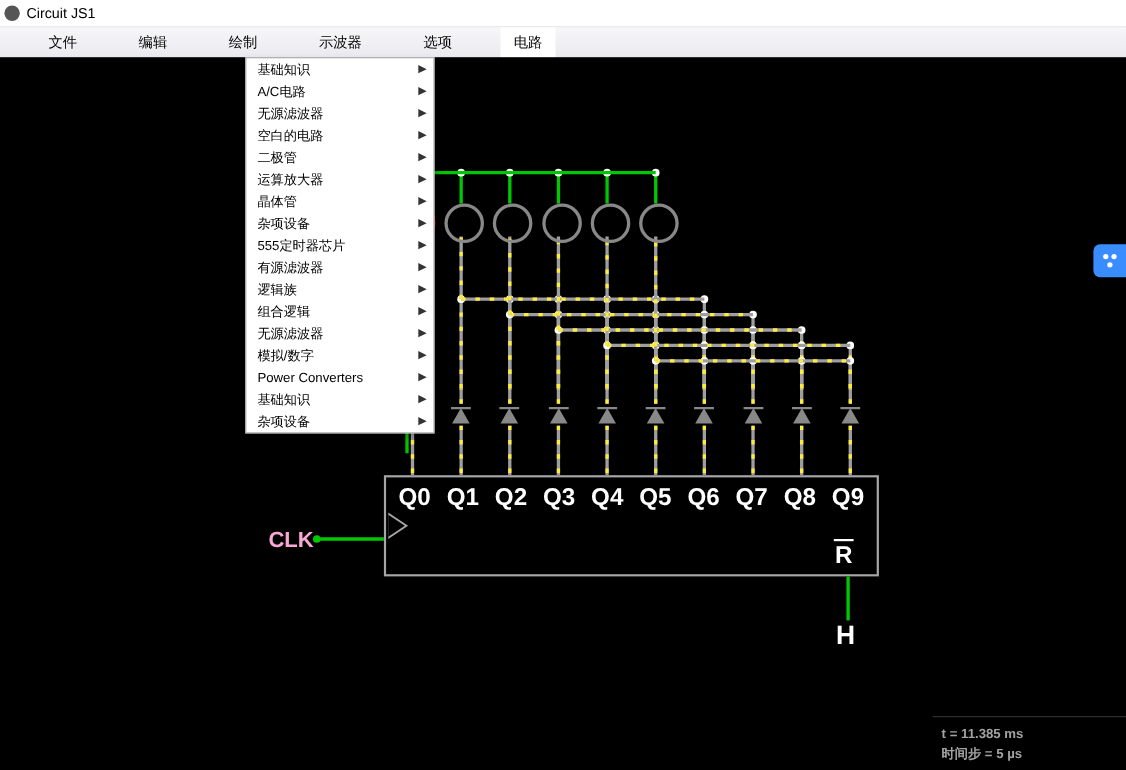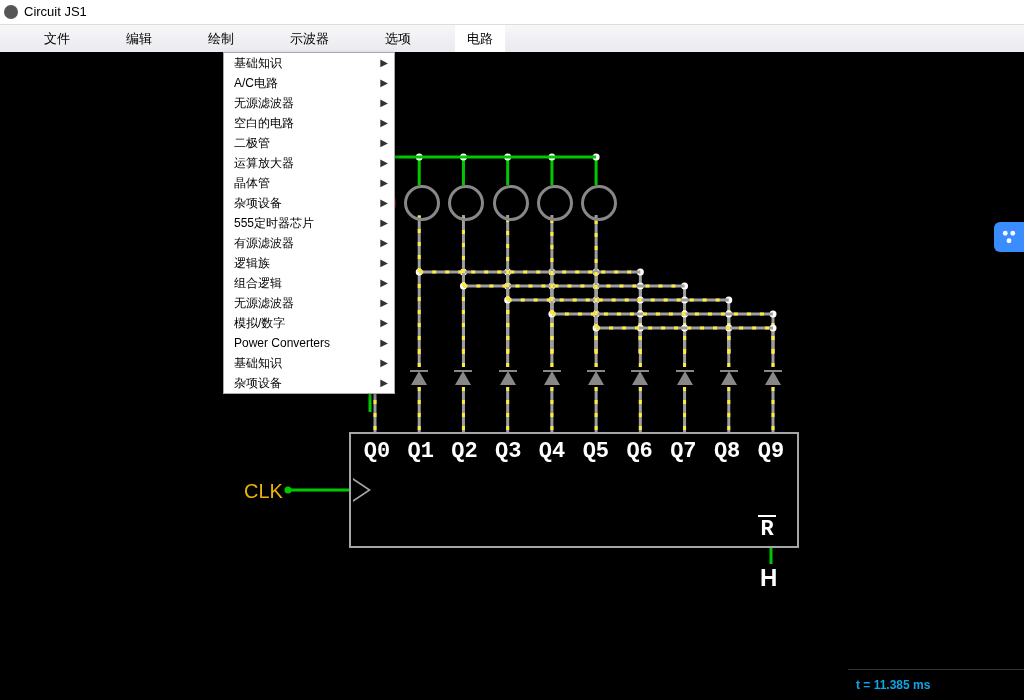--- a/index.html
+++ b/index.html
@@ -10,34 +10,34 @@
   
   .menubar{height:28px;background:linear-gradient(#f7f7f9,#e9e9ef);border-bottom:1px solid #ccc;display:flex;align-items:stretch;font-size:13px;}
   .menubar .menuitem{padding:0 12px;line-height:28px;cursor:default;margin-left:32px;}
   .menubar .menuitem.open{background:#fff;}
   
   .dropdown{position:absolute;left:223px;top:52px;width:170px;background:#fff;border:1px solid #aaa;z-index:20;box-shadow:2px 3px 6px rgba(0,0,0,.25);}
   .dropdown .dmi{position:relative;height:20px;line-height:20px;padding:0 18px 0 10px;font-size:12px;color:#000;cursor:default;}
   .dropdown .dmi .arrow{position:absolute;right:6px;top:0;font-size:10px;color:#333;}
   
   .canvas{position:absolute;left:0;top:52px;right:0;bottom:0;background:#000;overflow:hidden;}
-  .status{position:absolute;right:0;bottom:0;width:160px;background:#000;color:#0ea5e9;font-size:12px;font-weight:bold;padding:6px 8px;border-top:1px solid #333;line-height:1.5;}
+  .status{position:absolute;right:0;bottom:0;width:160px;background:#000;color:#a3a3a3;font-size:12px;font-weight:bold;padding:6px 8px;border-top:1px solid #333;line-height:1.5;}
   
   .sidewidget{position:absolute;right:0;top:170px;width:30px;height:30px;background:#3a8dff;border-top-left-radius:6px;border-bottom-left-radius:6px;display:flex;align-items:center;justify-content:center;}
   .sidewidget svg{width:18px;height:18px;}
   
   .chip{position:absolute;border:2px solid #a6a6a6;background:#000;box-sizing:border-box;}
   .chip .pins-top{position:absolute;top:-1px;left:0;right:0;display:flex;justify-content:space-between;padding:6px 6px 0 6px;}
   .chip .pins-top span{color:#fff;font-size:22px;font-weight:bold;width:40px;text-align:center;}
   .chip .tri{position:absolute;left:2px;top:50%;transform:translateY(-50%);width:0;height:0;border-top:12px solid transparent;border-bottom:12px solid transparent;border-left:18px solid #a6a6a6;}
   .chip .tri::after{content:"";position:absolute;left:-18px;top:-10px;width:0;height:0;border-top:10px solid transparent;border-bottom:10px solid transparent;border-left:15px solid #000;}
   .chip .rbar{position:absolute;right:10px;bottom:4px;color:#fff;font-size:22px;font-weight:bold;text-align:center;width:40px;}
   .chip .rbar .bar{display:block;border-top:2px solid #fff;width:18px;margin:0 auto;}
   
-  .clklabel{position:absolute;color:#eab308;font-weight:normal;font-size:20px;}
+  .clklabel{position:absolute;color:#f9a8d4;font-weight:bold;font-size:20px;}
   .hlabel{position:absolute;color:#fff;font-weight:bold;font-size:24px;}
   
   .bulb{position:absolute;width:30px;height:30px;border:3px solid #888;border-radius:50%;background:transparent;}
   .bulb.active{background:radial-gradient(circle at 40% 40%, #ff4444, #aa0000);border-color:#aa0000;}
   
   .diode{position:absolute;width:20px;height:20px;}
   .diode svg{display:block;}
 </style>
 </head>
 <body>
@@ -313,21 +313,21 @@
         </svg>
       </div>
       <div class="diode" style="left: 763px; top: 315px;">
         <svg width="20" height="20">
           <polygon points="2,18 18,18 10,4" fill="#888"></polygon>
           <line x1="1" y1="4" x2="19" y2="4" stroke="#888" stroke-width="2"></line>
         </svg>
       </div>
     </div>
 
-  <div class="chip" id="chip" style="left:349px;top:380px;width:450px;height:116px;font-family:Liberation Mono, monospace;">
+  <div class="chip" id="chip" style="left:349px;top:380px;width:450px;height:92px;">
     <div class="pins-top" id="chip-pins">
         <span>Q0</span>
         <span>Q1</span>
         <span>Q2</span>
         <span>Q3</span>
         <span>Q4</span>
         <span>Q5</span>
         <span>Q6</span>
         <span>Q7</span>
         <span>Q8</span>
@@ -338,20 +338,21 @@
       <span class="bar"></span>
       <span>R</span>
     </div>
   </div>
 
   <div class="clklabel" style="left:244px;top:428px;">CLK</div>
   <div class="hlabel" style="left:760px;top:512px;">H</div>
 
   <div class="status">
     <div>t = 11.385 ms</div>
+    <div>时间步 = 5 µs</div>
   </div>
 
   <div class="sidewidget">
     <svg viewBox="0 0 24 24">
       <circle cx="7" cy="7" r="3.2" fill="#fff"></circle>
       <circle cx="17" cy="7" r="3.2" fill="#fff"></circle>
       <circle cx="12" cy="17" r="3.2" fill="#fff"></circle>
     </svg>
   </div>
 </div>

